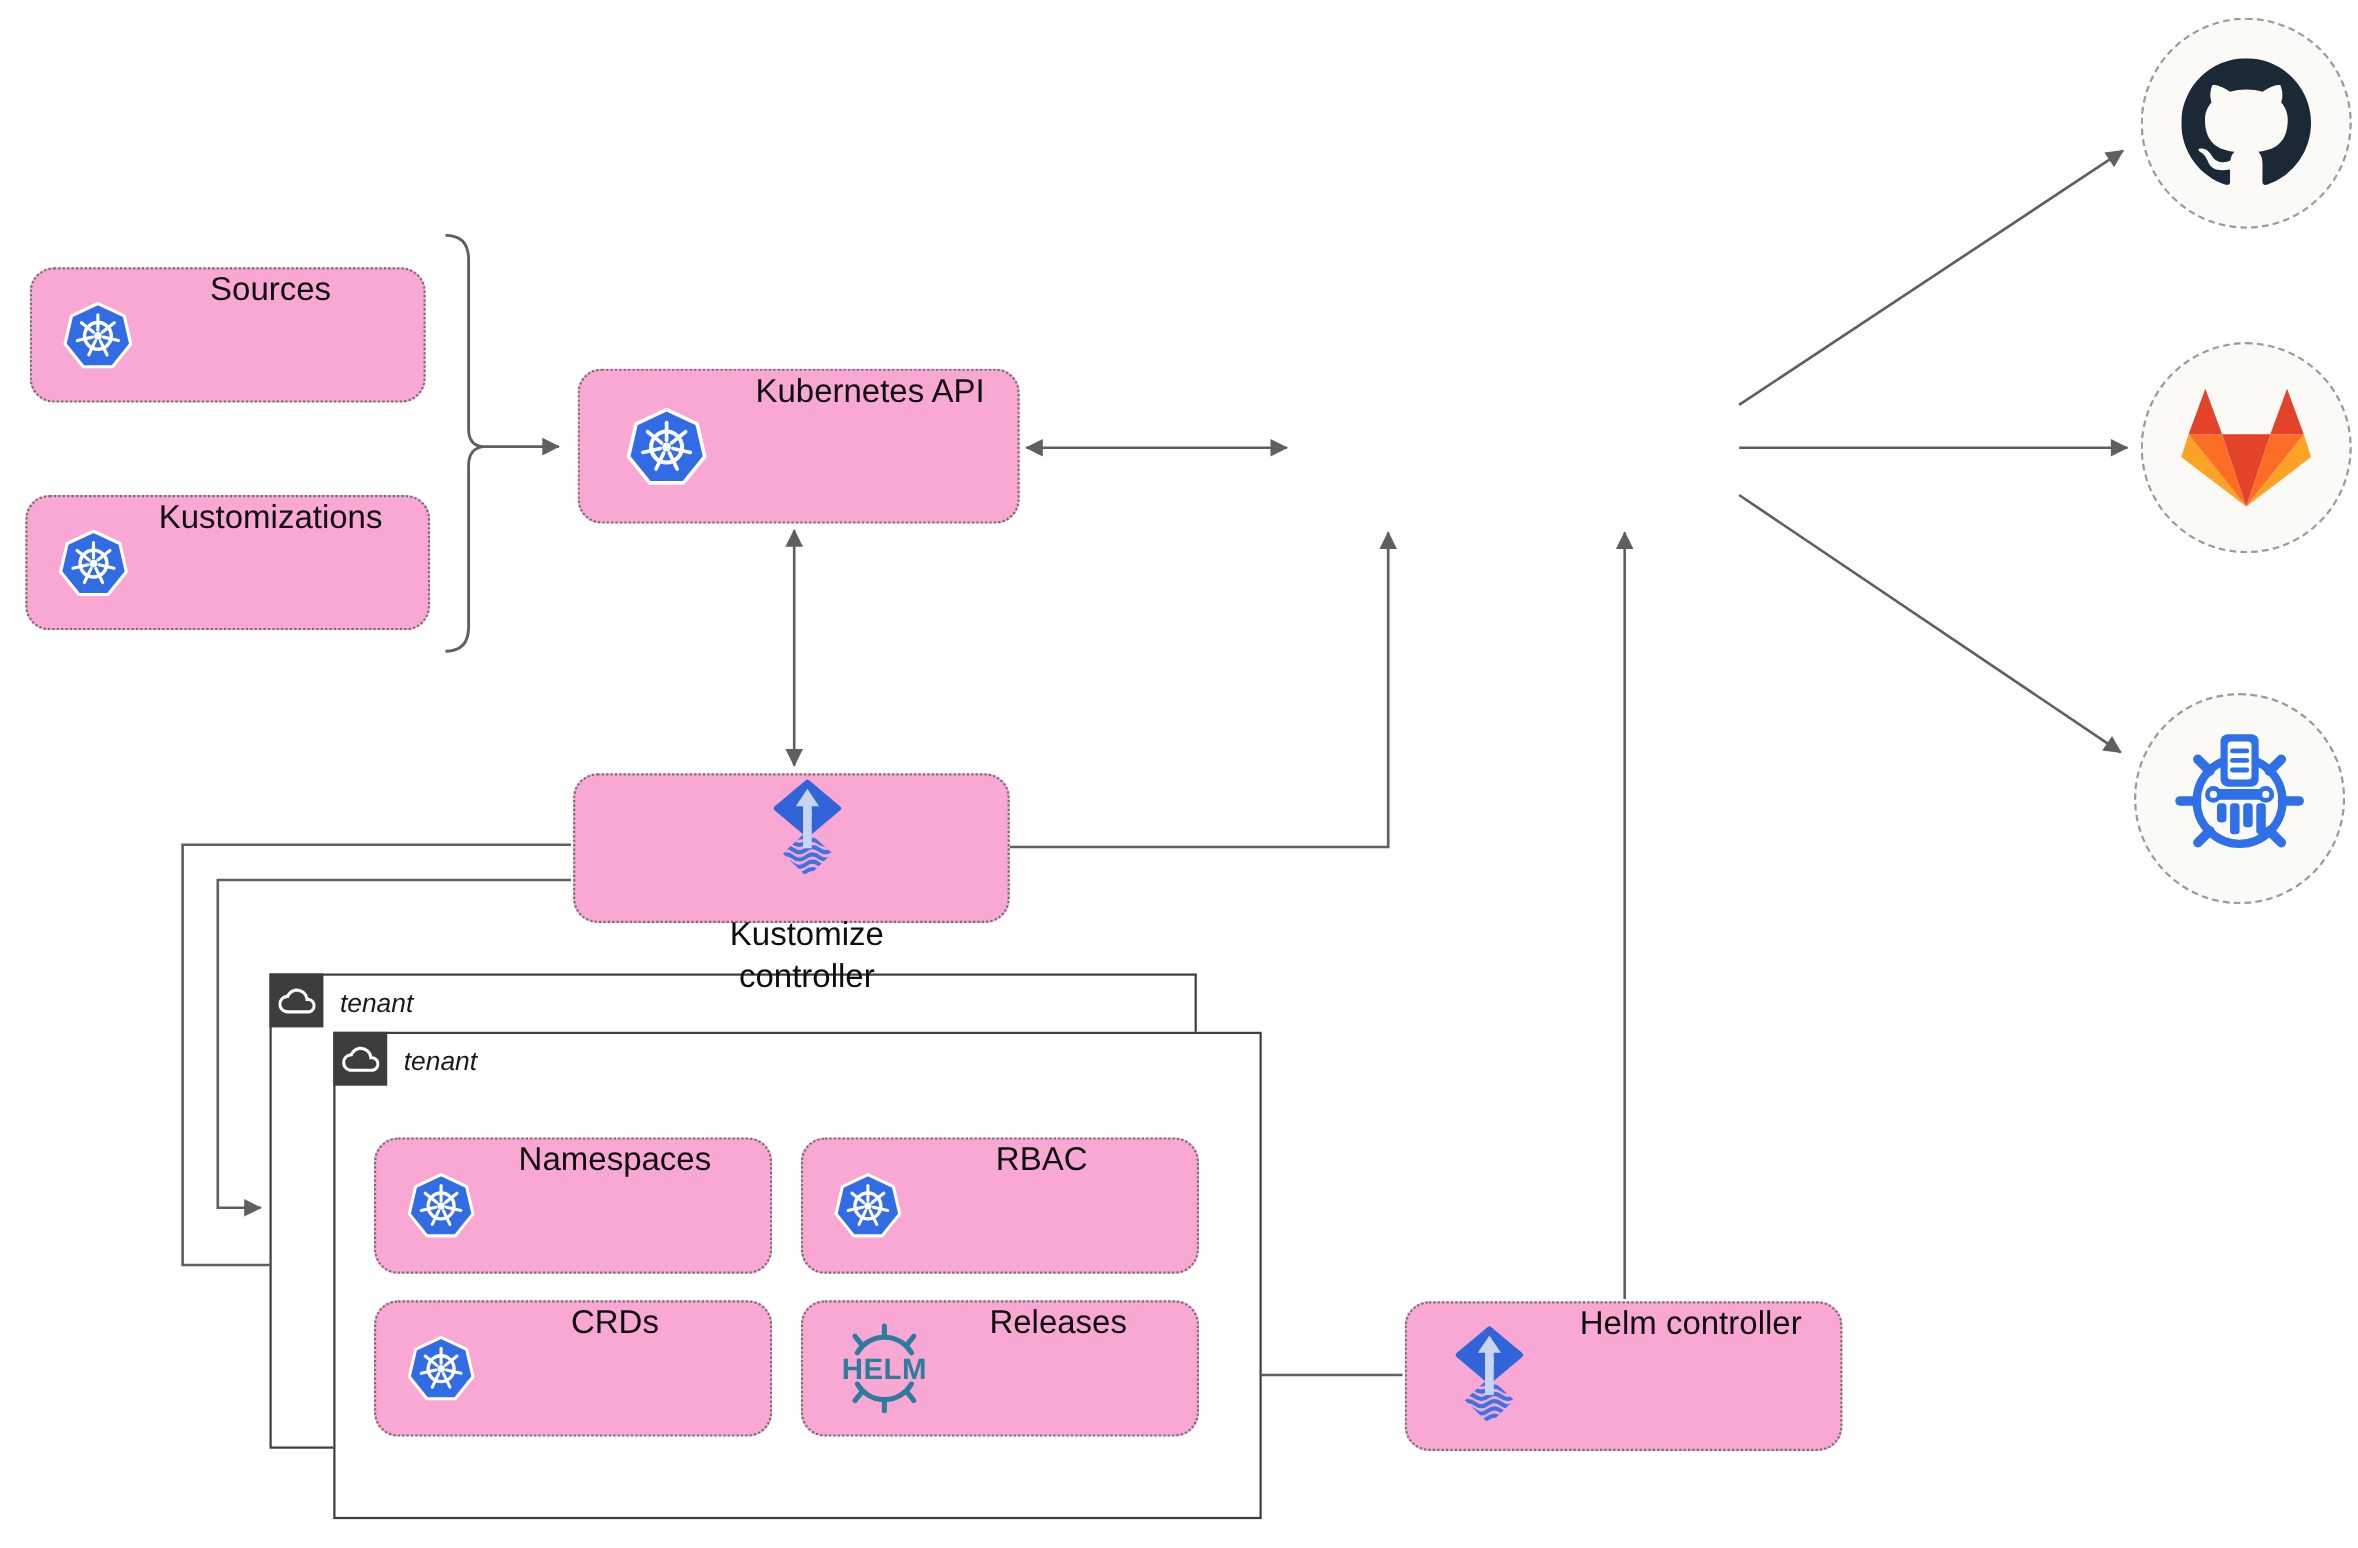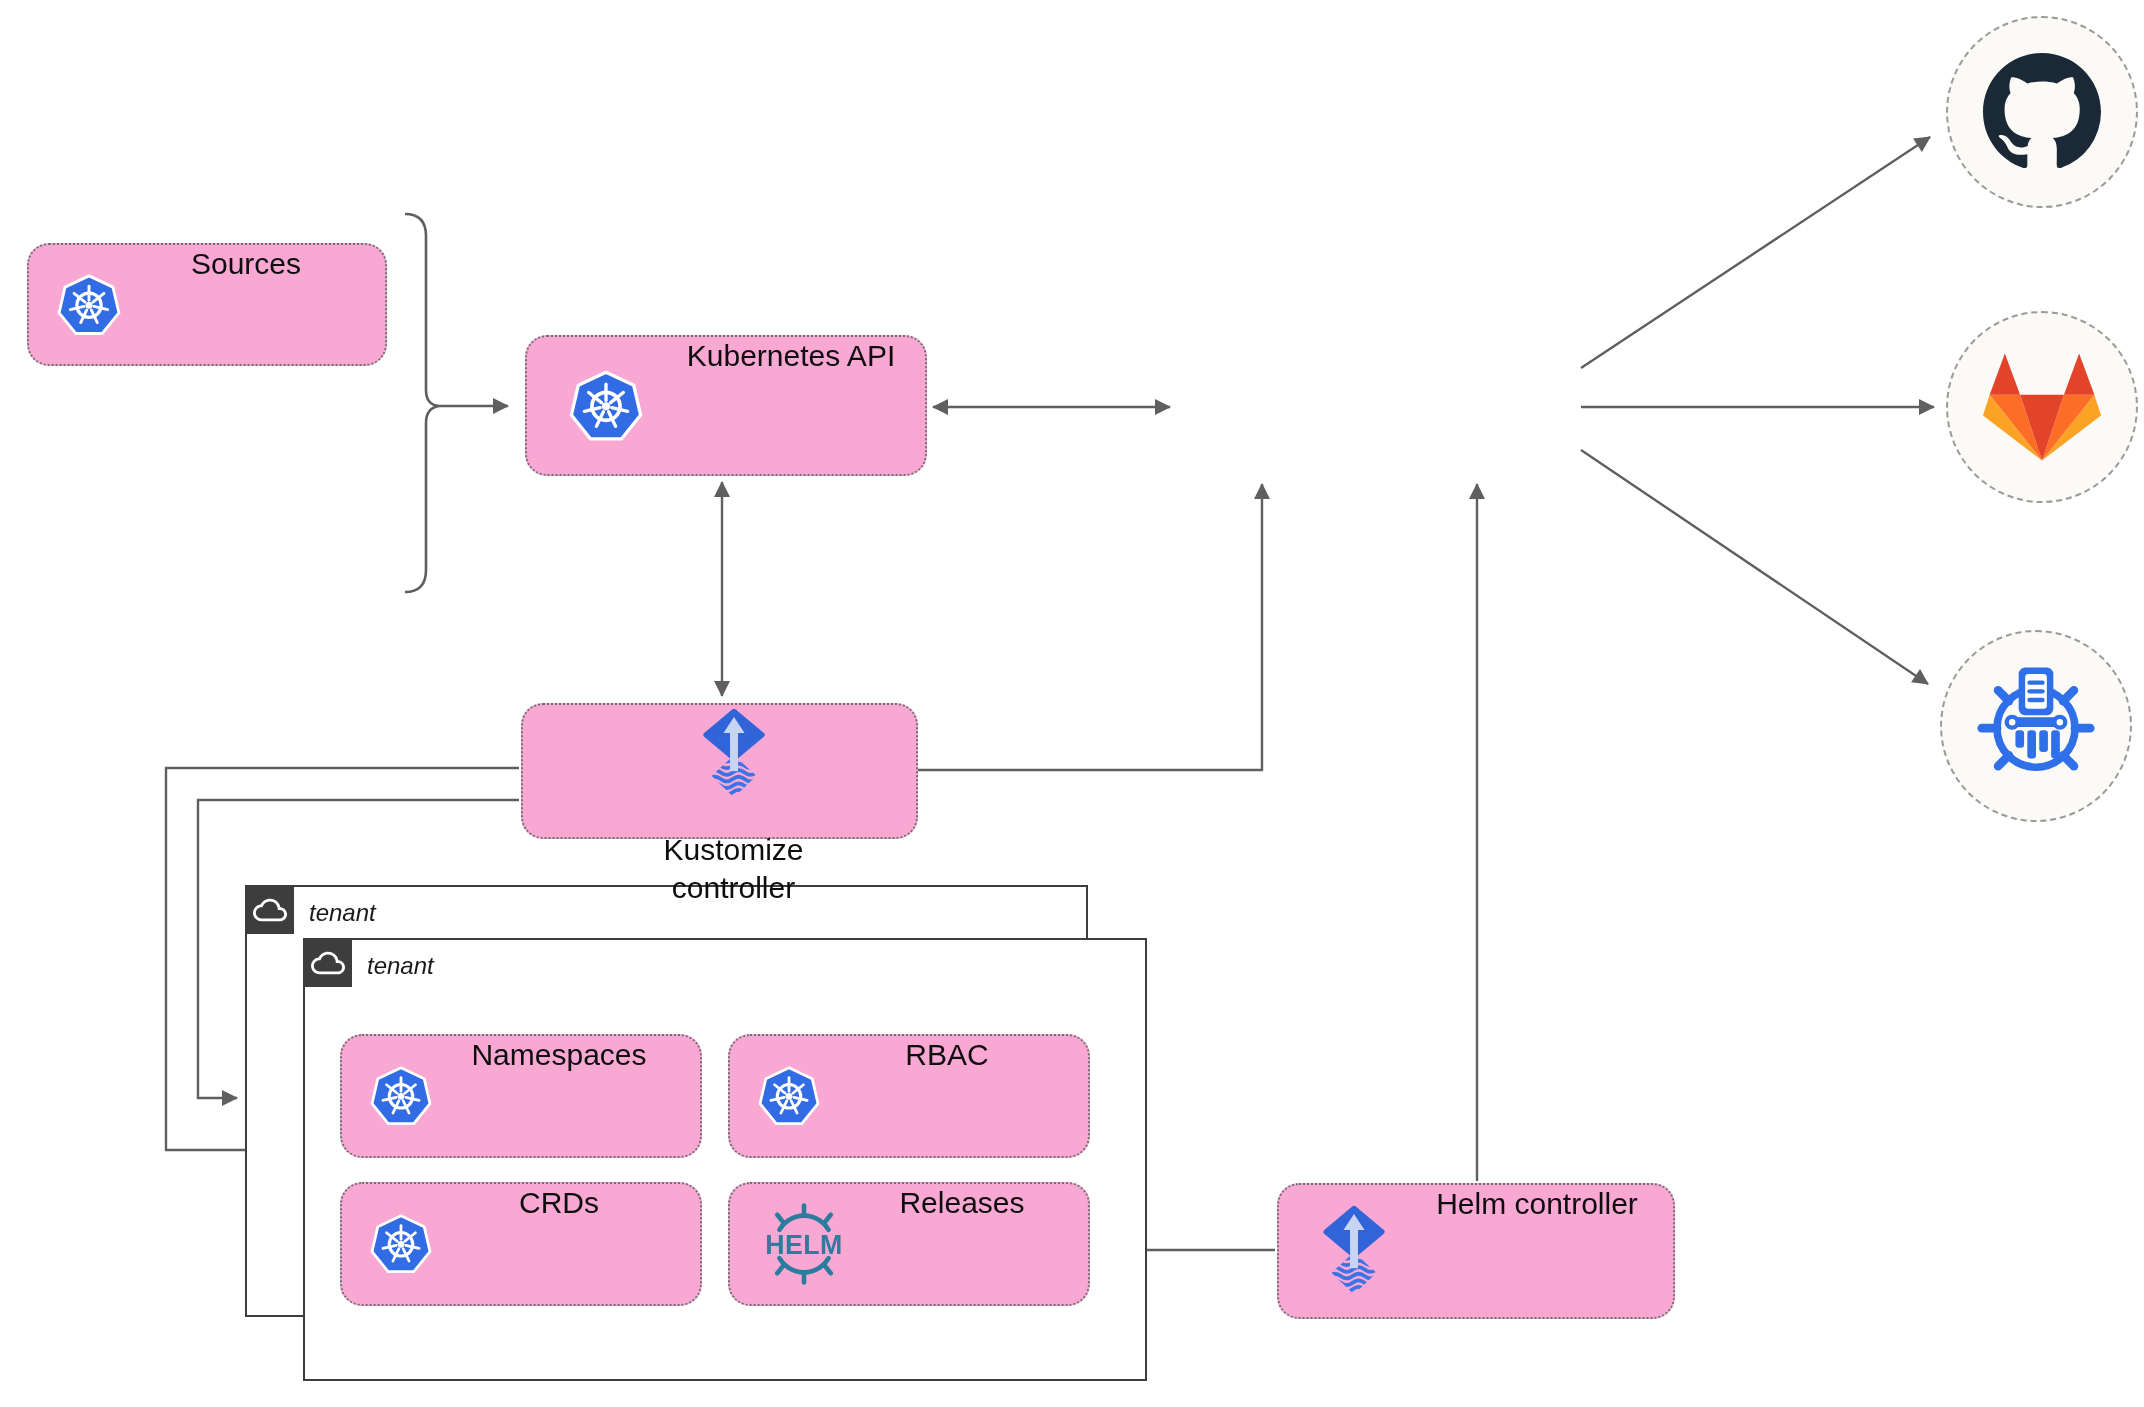--- a/index.html
+++ b/index.html
@@ -106,20 +106,39 @@
           <line x1="46.5" y1="56.2" x2="37" y2="76"></line>
             <line x1="42.2" y1="50.8" x2="20.8" y2="55.7"></line>
           <line x1="43.8" y1="44" x2="26.6" y2="30.3"></line>
         </g>
         <circle cx="50" cy="49" r="5.5" fill="#ffffff"></circle>
       </svg>
     </div>
     <div class="lbl">Sources</div>
   </div>
 
+  <div class="node resource" style="left:23px;top:450px;width:368px;height:123px;">
+    <div class="icon-wrap">
+      <svg width="64" height="62" viewBox="0 0 100 97">
+        <polygon points="50,3 87.5,20.5 96.8,60.7 70.8,93 29.2,93 3.2,60.7 12.5,20.5" fill="#326ce5" stroke="#ffffff" stroke-width="4.5" stroke-linejoin="round"></polygon>
+        <circle cx="50" cy="49" r="19" fill="none" stroke="#ffffff" stroke-width="5"></circle>
+        <g stroke="#ffffff" stroke-width="4.5" stroke-linecap="round">
+          <line x1="50" y1="41" x2="50" y2="19"></line>
+            <line x1="56.2" y1="44" x2="73.4" y2="30.3"></line>
+          <line x1="57.8" y1="50.8" x2="79.2" y2="55.7"></line>
+            <line x1="53.5" y1="56.2" x2="63" y2="76"></line>
+          <line x1="46.5" y1="56.2" x2="37" y2="76"></line>
+            <line x1="42.2" y1="50.8" x2="20.8" y2="55.7"></line>
+          <line x1="43.8" y1="44" x2="26.6" y2="30.3"></line>
+        </g>
+        <circle cx="50" cy="49" r="5.5" fill="#ffffff"></circle>
+      </svg>
+    </div>
+    <div class="lbl">Kustomizations</div>
+  </div>
 
   <div class="node controller" style="left:525px;top:335px;width:402px;height:141px;">
     <div class="icon-wrap">
       <svg width="74" height="72" viewBox="0 0 100 97">
         <polygon points="50,3 87.5,20.5 96.8,60.7 70.8,93 29.2,93 3.2,60.7 12.5,20.5" fill="#326ce5" stroke="#ffffff" stroke-width="4.5" stroke-linejoin="round"></polygon>
         <circle cx="50" cy="49" r="19" fill="none" stroke="#ffffff" stroke-width="5"></circle>
         <g stroke="#ffffff" stroke-width="4.5" stroke-linecap="round">
           <line x1="50" y1="41" x2="50" y2="19"></line>
             <line x1="56.2" y1="44" x2="73.4" y2="30.3"></line>
           <line x1="57.8" y1="50.8" x2="79.2" y2="55.7"></line>

